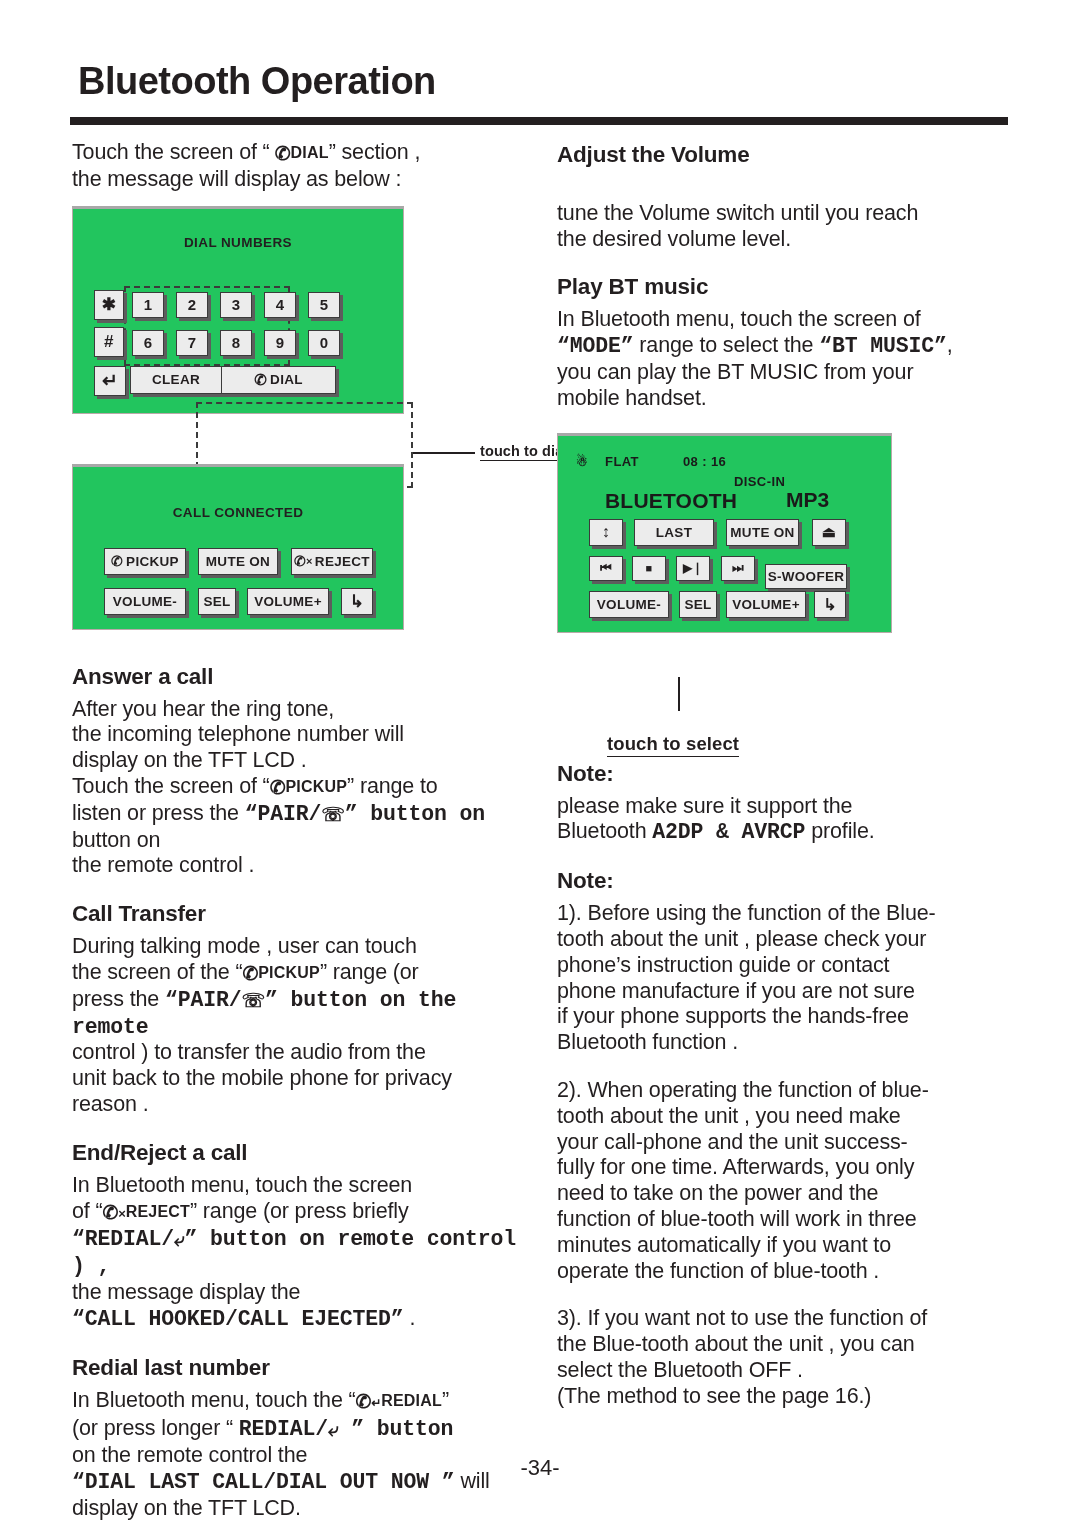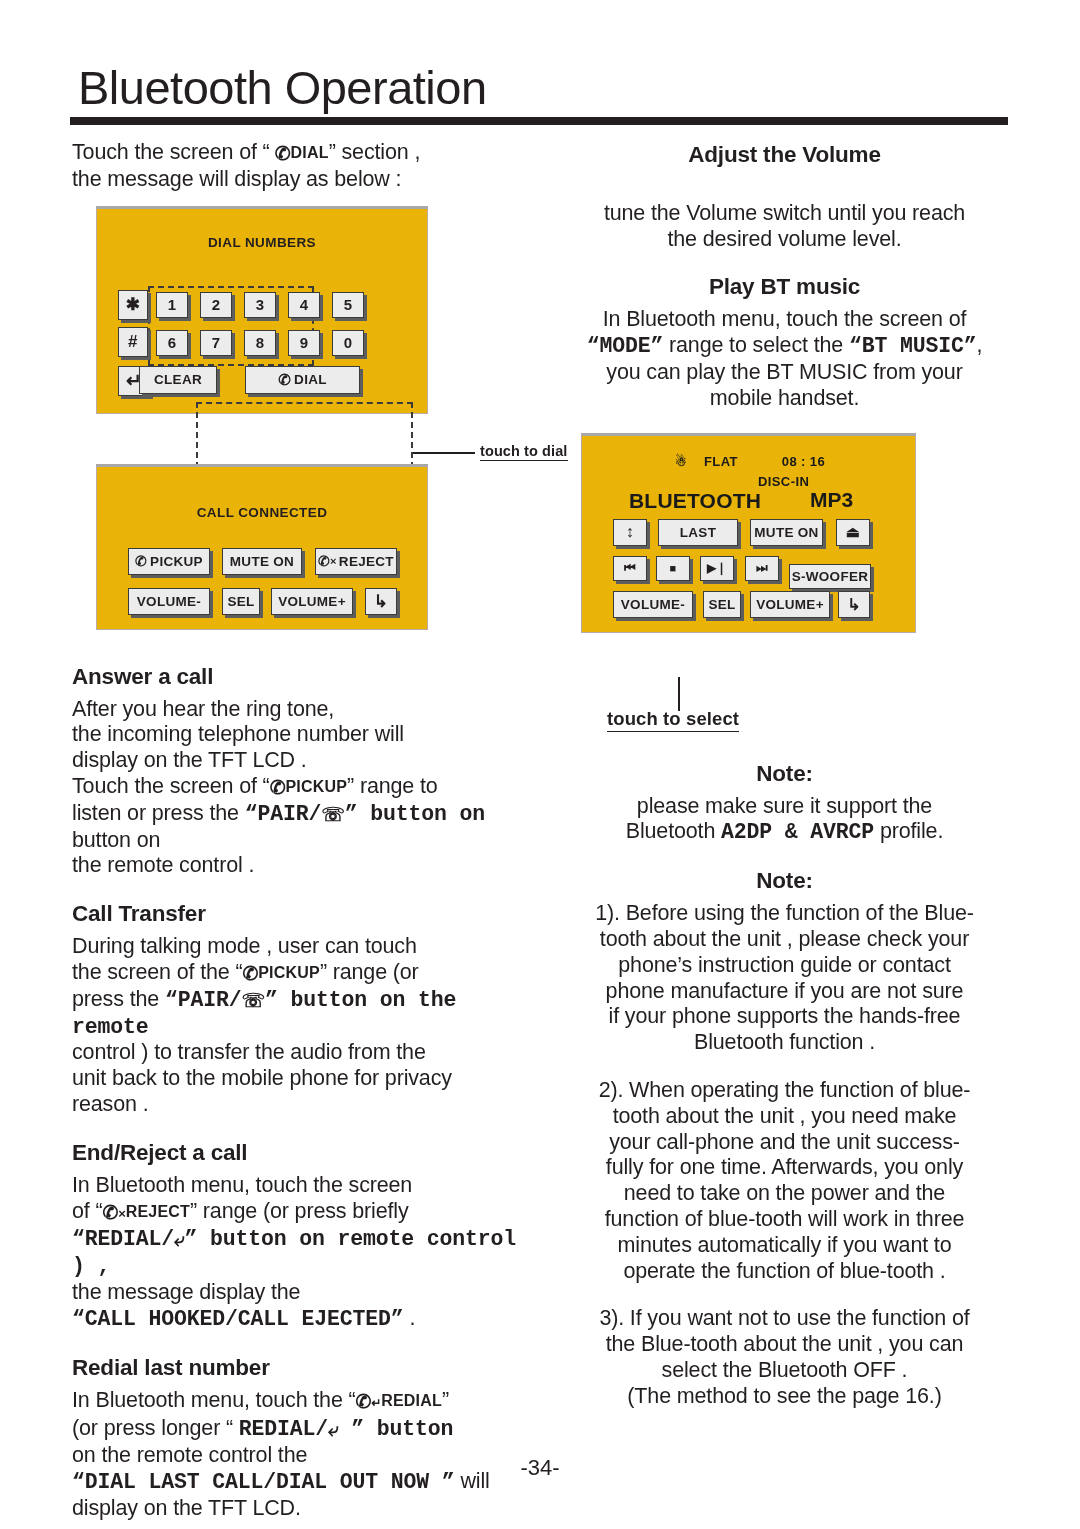--- a/index.html
+++ b/index.html
@@ -17,43 +17,42 @@
     position: absolute;
     left: 0; top: 0;
     width: 1080px; height: 1529px;
   }
 
   
   .page-title {
     position: absolute;
     left: 78px; top: 60px;
     width: 920px;
-    font-size: 47px;
-    font-weight: normal;
+    font-size: 38px;
+    font-weight: bold;
     letter-spacing: -0.5px;
     color: #231f20;
   }
   .title-rule {
     position: absolute;
     left: 70px; top: 117px;
     width: 938px; height: 8px;
     background: #231f20;
   }
 
   
   .col-left {
     position: absolute;
     left: 72px; top: 140px;
     width: 462px;
   }
   .col-right {
     position: absolute;
     left: 557px; top: 140px;
     width: 455px;
-    text-align: center;
   }
 
   h2.sec {
     font-size: 22.5px;
     font-weight: bold;
     letter-spacing: -0.2px;
     margin: 0 0 7px 0;
     color: #231f20;
   }
   p.body {
@@ -78,27 +77,26 @@
   }
   .ph { 
     font-weight: bold;
     font-size: 19px;
     vertical-align: -1px;
   }
 
   
   .panel {
     position: relative;
-    background: #eab308;
+    background: #22c55e;
     border-top: 3px solid #a8a8a8;
     border-left: 1px solid #b9a9a9;
     border-right: 1px solid #b9a9a9;
     border-bottom: 1px solid #b9a9a9;
     box-sizing: border-box;
-    margin-left: 24px;
   }
   .panel-title {
     text-align: center;
     font-size: 13.5px;
     font-weight: bold;
     letter-spacing: 0.4px;
     color: #231f20;
   }
 
   
@@ -216,21 +214,21 @@
       <div class="key key-num" style="position:absolute; left:147px; top:83px; width:32px; height:26px;">3</div>
       <div class="key key-num" style="position:absolute; left:191px; top:83px; width:32px; height:26px;">4</div>
       <div class="key key-num" style="position:absolute; left:235px; top:83px; width:32px; height:26px;">5</div>
 
       <div class="key key-num" style="position:absolute; left:59px;  top:121px; width:32px; height:26px;">6</div>
       <div class="key key-num" style="position:absolute; left:103px; top:121px; width:32px; height:26px;">7</div>
       <div class="key key-num" style="position:absolute; left:147px; top:121px; width:32px; height:26px;">8</div>
       <div class="key key-num" style="position:absolute; left:191px; top:121px; width:32px; height:26px;">9</div>
       <div class="key key-num" style="position:absolute; left:235px; top:121px; width:32px; height:26px;">0</div>
 
-      <div class="key" style="position:absolute; left:42px; top:157px; width:78px; height:28px;">CLEAR</div>
+      <div class="key" style="position:absolute; left:57px; top:157px; width:92px; height:28px;">CLEAR</div>
       <div class="key" style="position:absolute; left:148px; top:157px; width:115px; height:28px;">
         <span class="ph" style="font-size:15px;">✆</span>
         <span style="margin-left:3px;">DIAL</span>
       </div>
     </div>
 
     <div class="dashed-box" style="position:absolute; left:124px; top:262px; width:217px; height:86px;"></div>
 
     <div class="leader-h" style="left:341px; top:312px; width:62px;"></div>
     <div class="annot" style="left:408px; top:303px;">touch to dial</div>
@@ -351,21 +349,21 @@
       <div class="key" style="position:absolute; left:163px; top:120px; width:34px; height:25px; font-size:13px;">⏭</div>
       <div class="key" style="position:absolute; left:207px; top:128px; width:82px; height:25px;">S-WOOFER</div>
 
       <div class="key" style="position:absolute; left:31px; top:155px; width:80px; height:27px;">VOLUME-</div>
       <div class="key" style="position:absolute; left:121px; top:155px; width:38px; height:27px;">SEL</div>
       <div class="key" style="position:absolute; left:168px; top:155px; width:80px; height:27px;">VOLUME+</div>
       <div class="key" style="position:absolute; left:256px; top:155px; width:32px; height:27px; font-size:16px;">↳</div>
     </div>
 
     <div class="leader-v" style="position:absolute; left:121px; top:537px; height:34px;"></div>
-    <div class="annot annot-lg" style="position:absolute; left:50px; top:568px;">touch to select</div>
+    <div class="annot annot-lg" style="position:absolute; left:50px; top:593px;">touch to select</div>
 
     <div style="height:128px;"></div>
 
     <h2 class="sec">Note:</h2>
     <p class="body">
       <span>please make sure it support the</span><br>
       <span>Bluetooth </span><b>A2DP &amp; AVRCP</b><span> profile.</span>
     </p>
 
     <div class="gap-m"></div>

